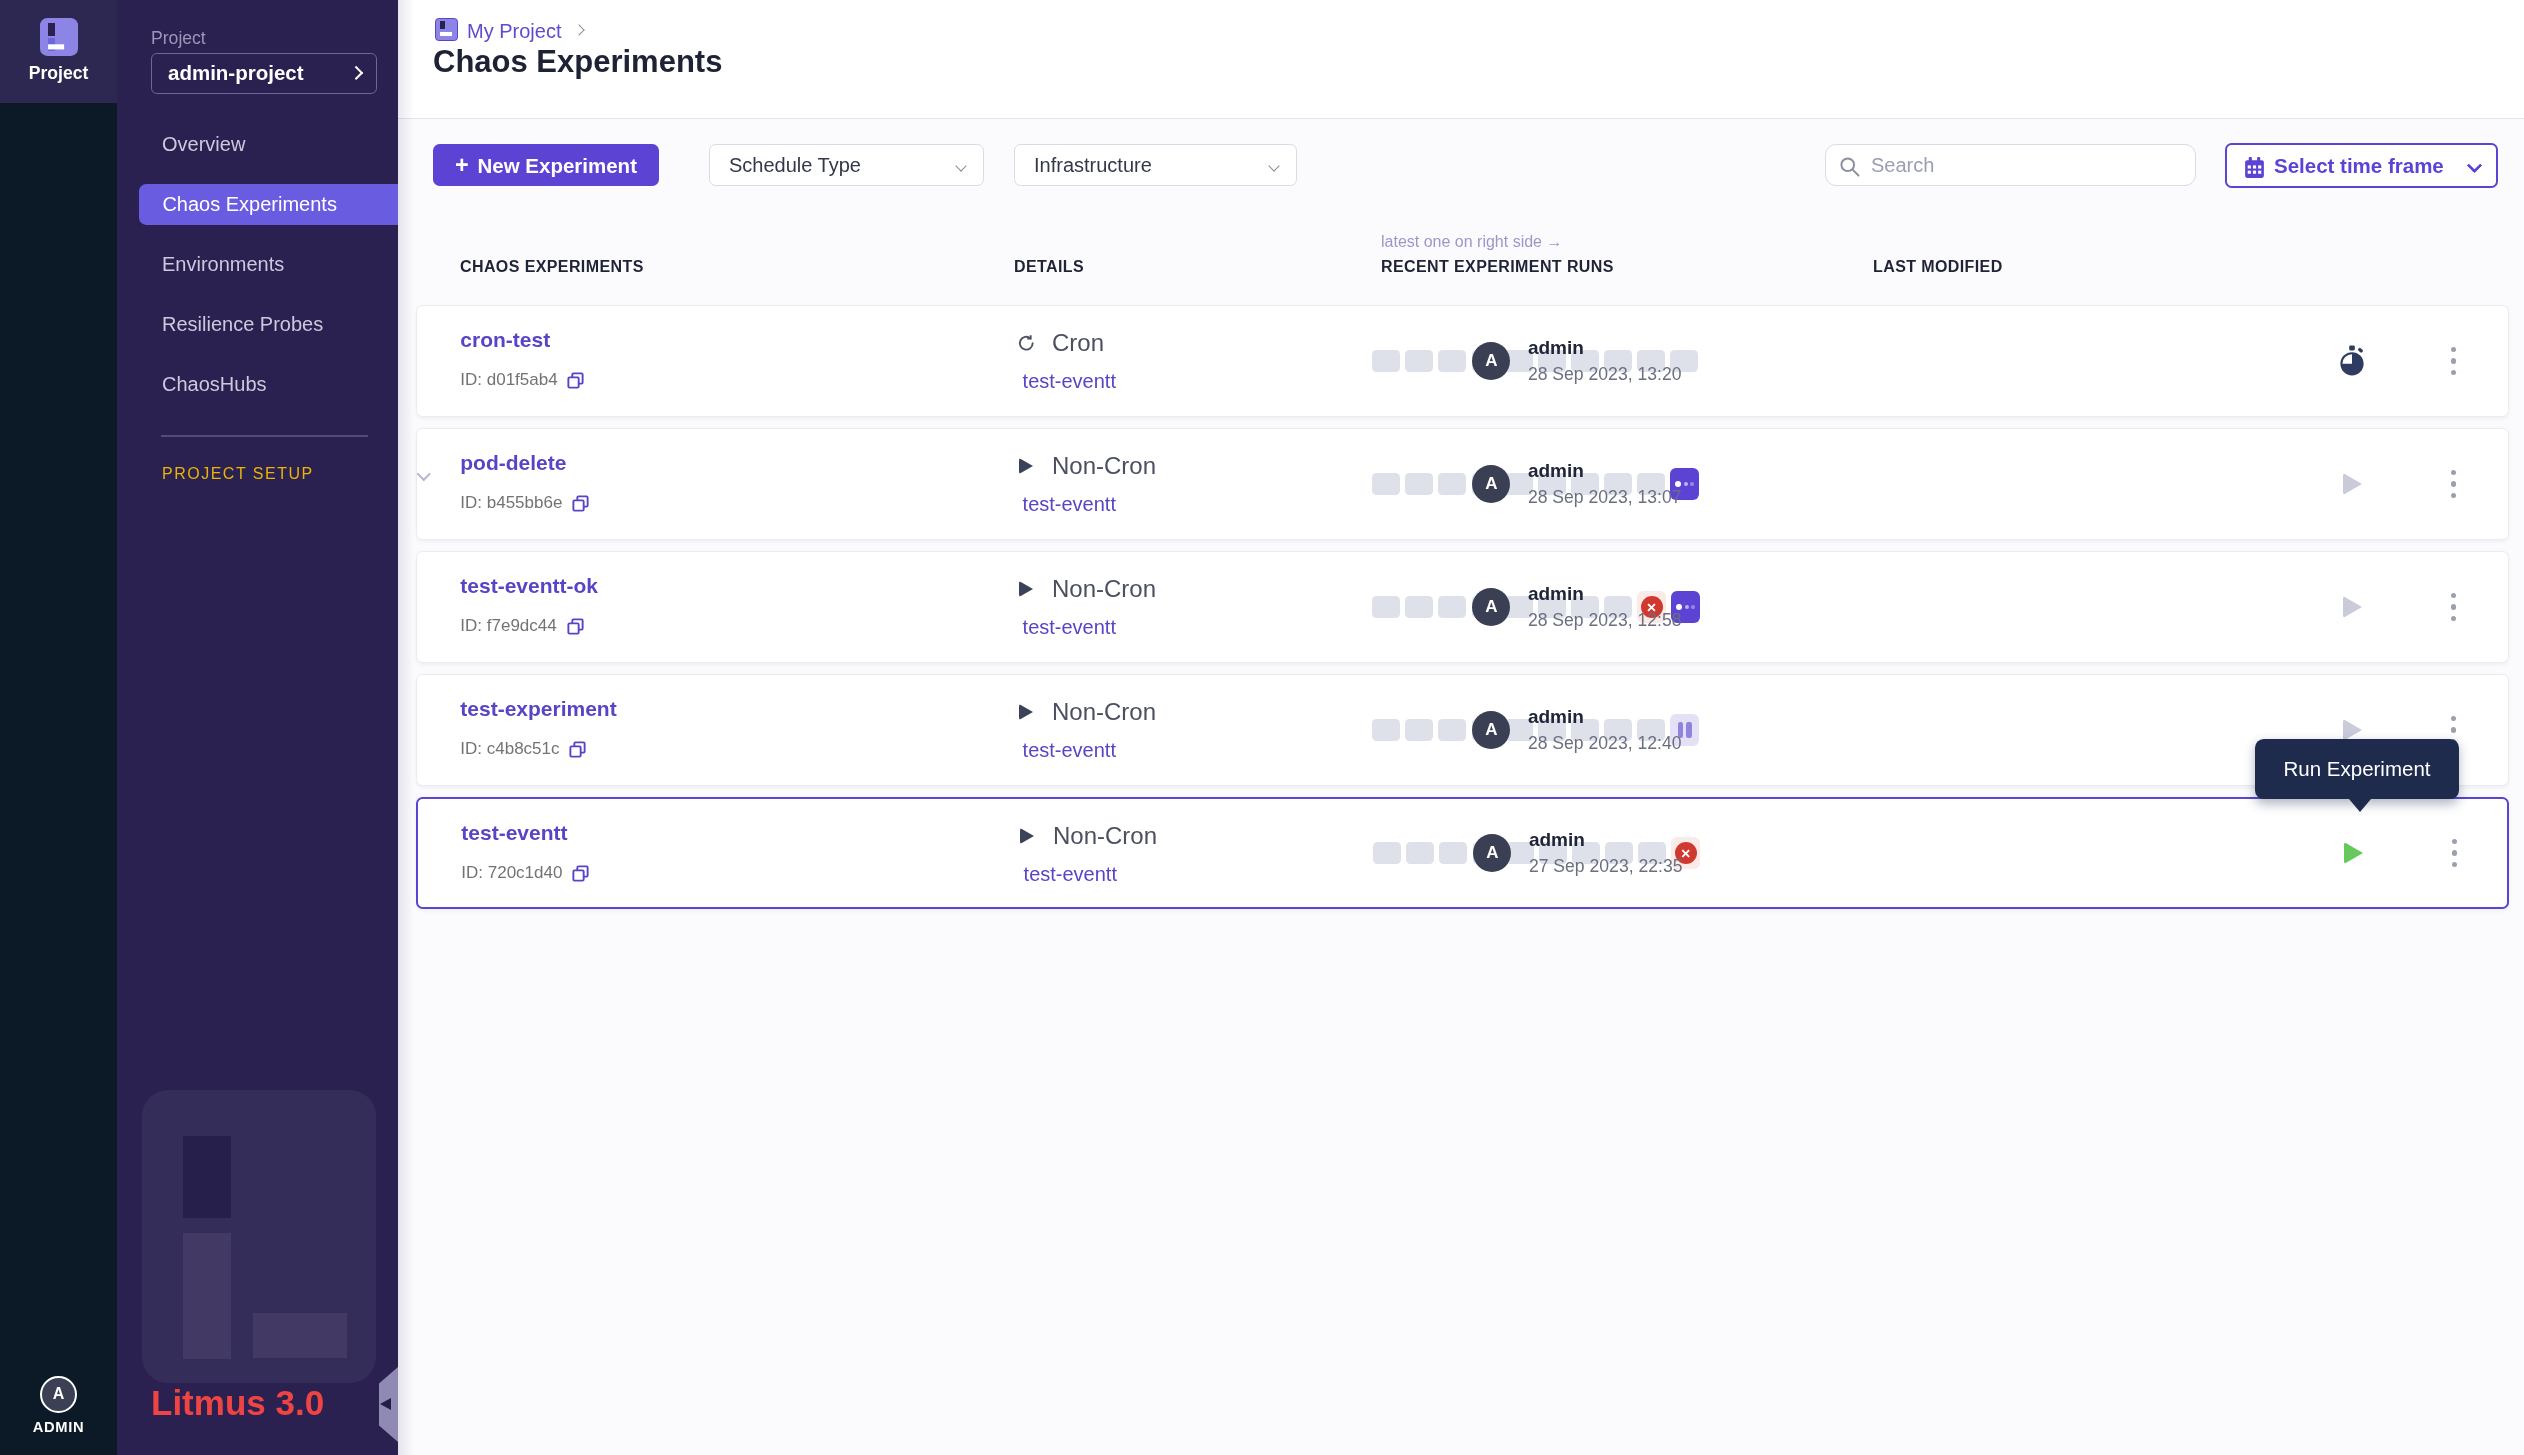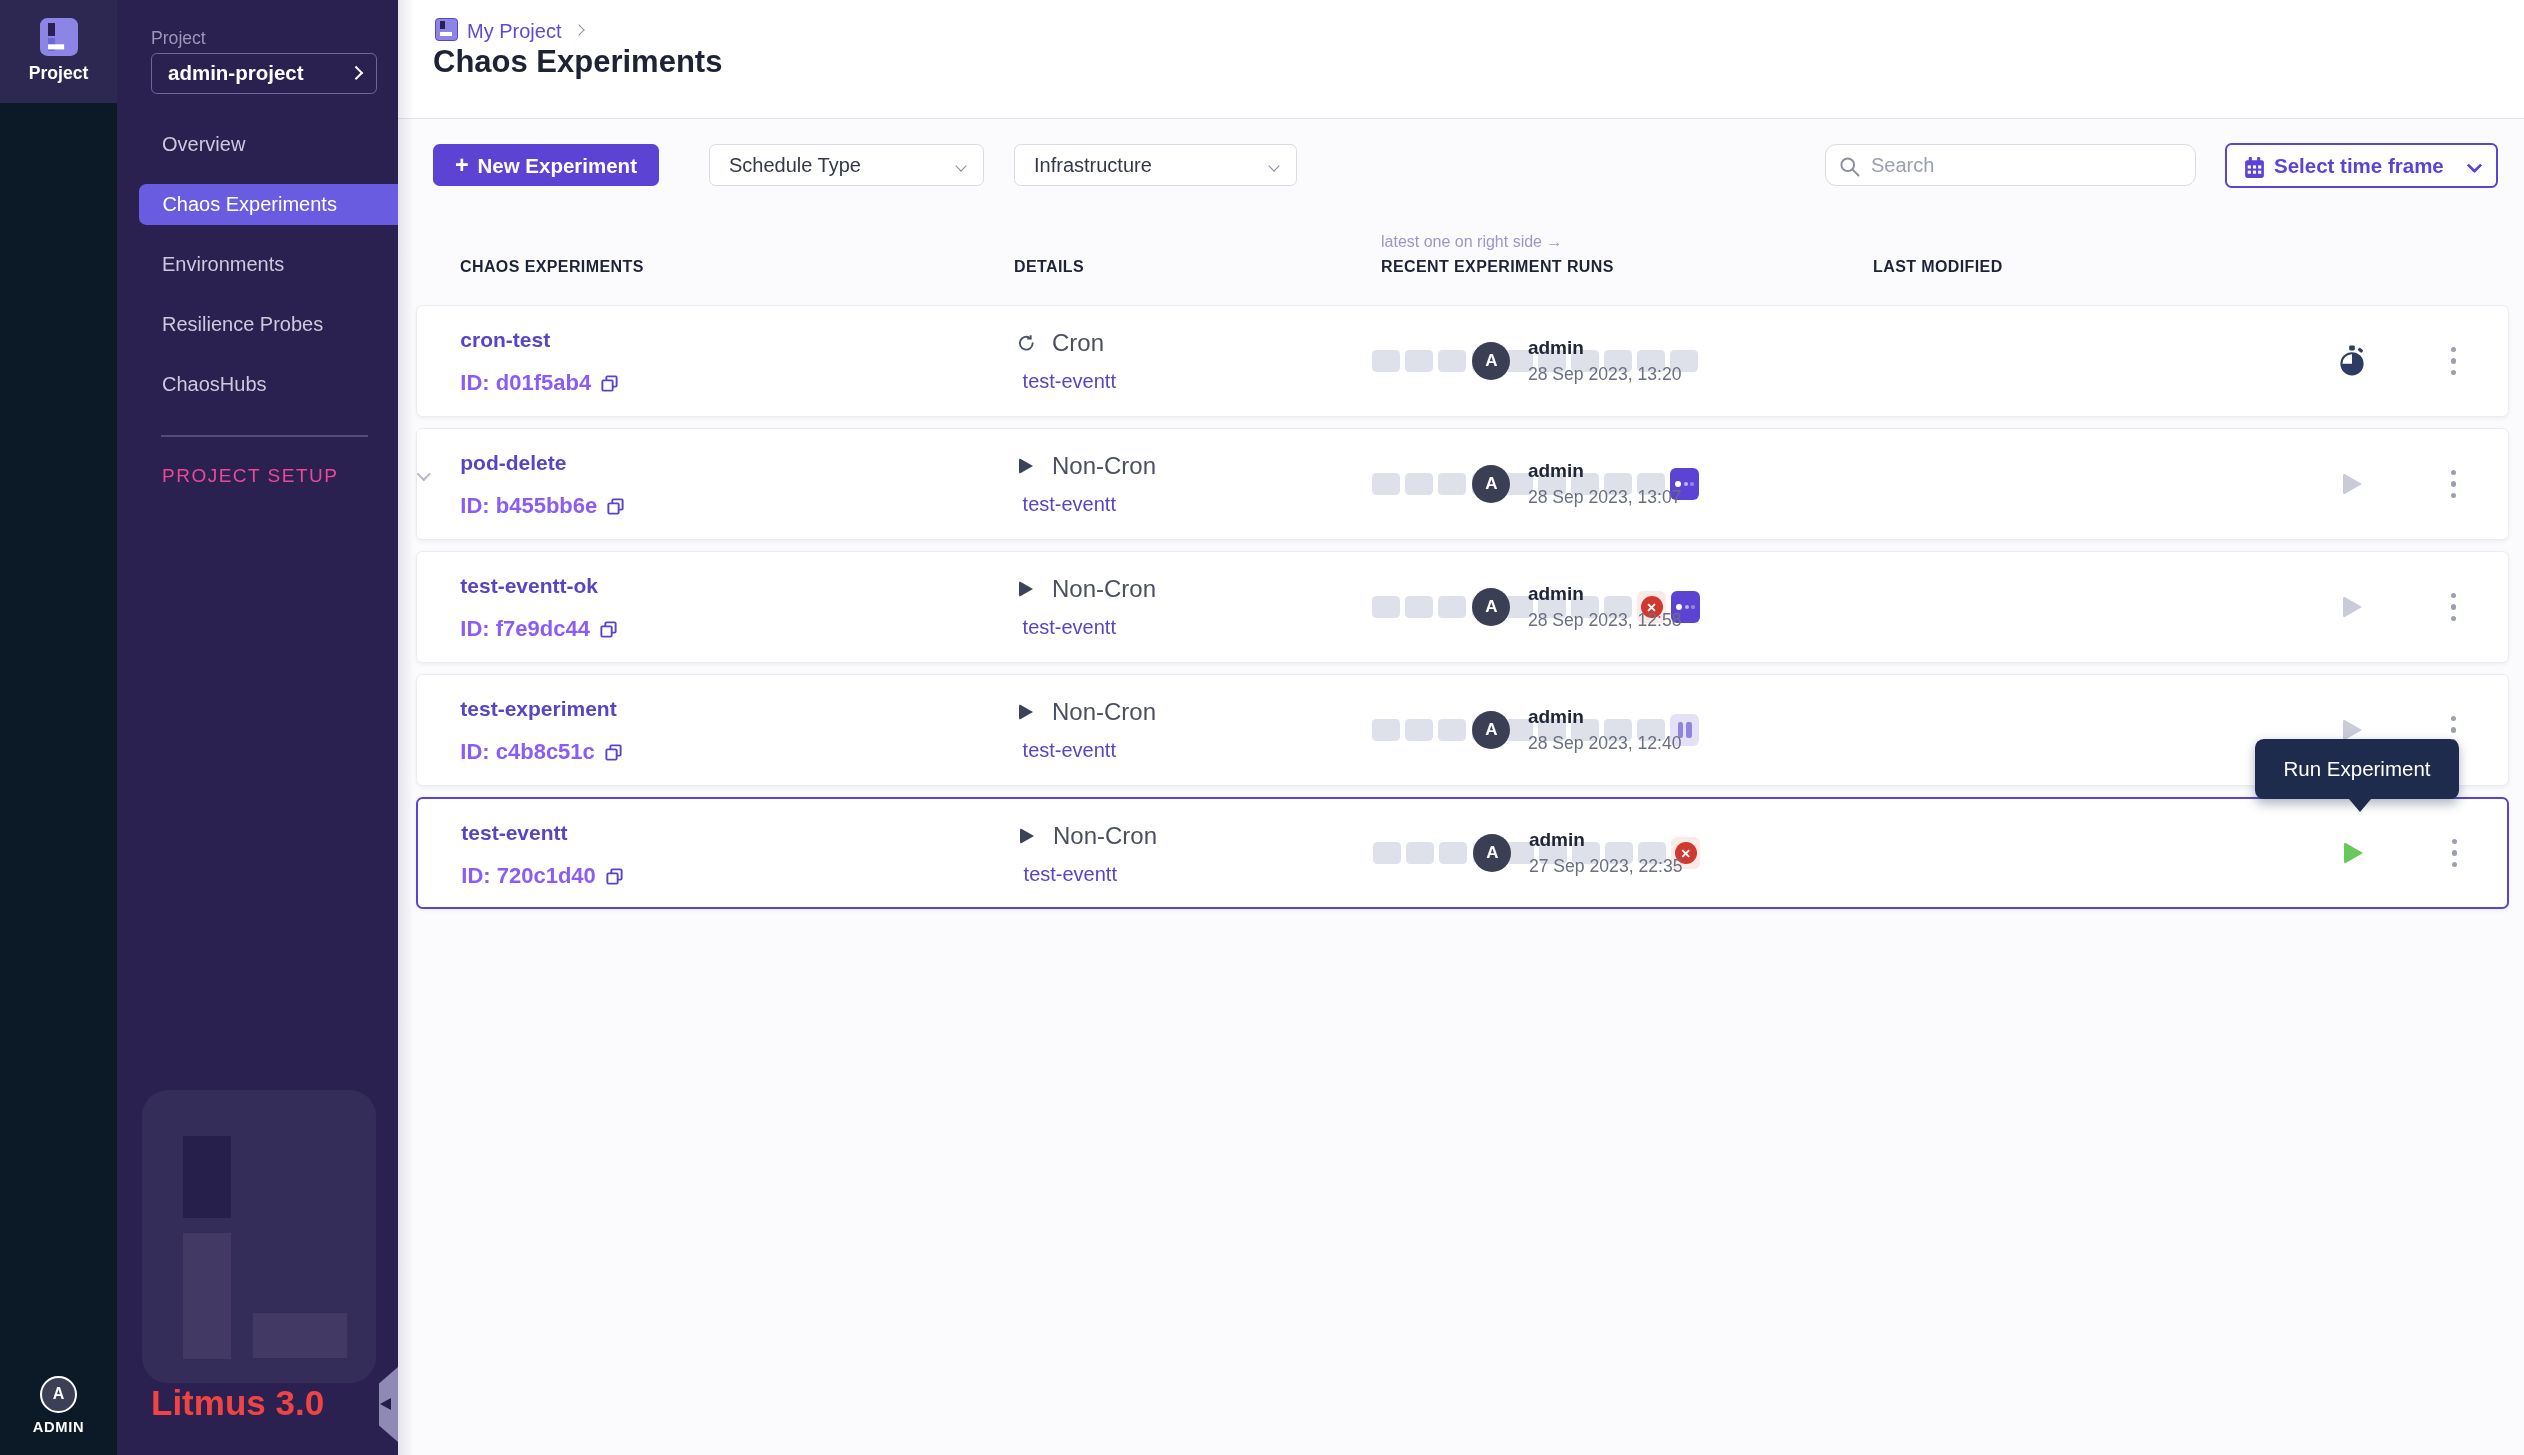--- a/index.html
+++ b/index.html
@@ -19,21 +19,21 @@
   .rail-admin-label { color:#ffffff; font-size:14.7px; font-weight:bold; letter-spacing:0.7px; }
 
   
   .sidebar { position:absolute; left:117px; top:0; width:281px; height:1455px; background:#2a2151; z-index:20; }
   .sb-project-label { position:absolute; left:34px; top:28px; color:#9c96b8; font-size:17.6px; }
   .sb-project-select { position:absolute; left:34px; top:53px; width:226px; height:41px; border:1.5px solid #6d679d; border-radius:5.9px; color:#ffffff; font-size:20.5px; font-weight:bold; line-height:38px; padding-left:16px; cursor:pointer; }
   .sb-project-chev { position:absolute; right:14.7px; top:14px; width:10.3px; height:10.3px; border-top:2.9px solid #fff; border-right:2.9px solid #fff; transform:rotate(45deg); }
   .nav-item { position:absolute; left:0; width:339px; height:41px; line-height:41px; color:#cdc9dd; font-size:20px; padding-left:45px; cursor:pointer; }
   .nav-item.active { left:22px; width:259px; background:#6a5ce0; color:#ffffff; border-radius:7.3px 0 0 7.3px; padding-left:23.4px; }
   .sb-divider { position:absolute; left:44px; top:435px; width:207px; height:1.5px; background:#514a7c; }
-  .sb-setup { position:absolute; left:45px; top:465px; color:#ec4899; font-size:19px; letter-spacing:1.5px; cursor:pointer; }
+  .sb-setup { position:absolute; left:45px; top:465px; color:#eab308; font-size:16px; letter-spacing:1.5px; cursor:pointer; }
   .sb-setup-chev { position:absolute; left:302px; top:469px; width:9.5px; height:9.5px; border-bottom:2.2px solid #b9b4cc; border-right:2.2px solid #b9b4cc; transform:rotate(45deg); cursor:pointer; }
   .watermark { position:absolute; left:25px; top:1090px; width:234px; height:293px; background:rgba(255,255,255,0.05); border-radius:26px; }
   .watermark .w-dot { position:absolute; left:41px; top:46px; width:48px; height:82px; background:rgba(15,8,52,0.35); }
   .watermark .w-stem { position:absolute; left:41px; top:143px; width:48px; height:126px; background:rgba(255,255,255,0.07); }
   .watermark .w-foot { position:absolute; left:111px; top:223px; width:94px; height:45px; background:rgba(255,255,255,0.07); }
   .sb-version { position:absolute; left:34px; top:1383px; color:#ef4444; font-size:35px; font-weight:bold; }
   .collapse-handle { position:absolute; left:373px; top:1367px; width:25px; height:75px; background:#8f8ab3; clip-path:polygon(100% 0, 24% 22%, 24% 78%, 100% 100%); z-index:40; cursor:pointer; }
   .collapse-handle .tri { position:absolute; left:6.6px; top:31px; width:0; height:0; border-right:11px solid #241d47; border-top:6.6px solid transparent; border-bottom:6.6px solid transparent; }
 
   
@@ -67,21 +67,21 @@
   .tbl-h { position:absolute; top:258px; color:#1e2336; font-size:16px; font-weight:bold; letter-spacing:0.4px; }
   .h-exp { left:62px; } .h-det { left:616px; } .h-runs { left:983px; } .h-mod { left:1475px;text-align:right; }
 
   
   .rows { position:absolute; left:18.3px; top:305px; width:2093px; }
   .card { position:relative; width:2093px; height:112px; background:#ffffff; border:0.7px solid #ebecf3; border-radius:6.6px; margin-bottom:11px; box-shadow:0 1.5px 3.7px rgba(40,41,61,0.05); }
   .card.highlight { border:2.2px solid #5745d6; }
   .col-name { position:absolute; left:43px; top:0; height:100%; }
   .exp-name { position:absolute; left:0; top:22px; color:#5745c6; font-size:21px; font-weight:bold; white-space:nowrap; cursor:pointer; }
   .exp-id-row { position:absolute; left:0; top:64px; display:flex; align-items:center; gap:8.8px; }
-  .exp-id { color:#8b5cf6; font-size:22px; white-space:nowrap;font-weight:bold; }
+  .exp-id { color:#737373; font-size:17px; white-space:nowrap; }
   .copy-ic { cursor:pointer; display:inline-flex; }
   .col-details { position:absolute; left:598px; top:0; }
   .type-row { position:absolute; left:0; top:23.4px; display:flex; align-items:center; gap:14.7px; width:293px; }
   .sched-label { color:#4b5060; font-size:24px; }
   .sched-ic { width:22px; display:inline-flex; justify-content:center; }
   .sched-ic .noncron-g { display:none; width:0; height:0; border-left:14.7px solid #3c4257; border-top:8.8px solid transparent; border-bottom:8.8px solid transparent; border-radius:2.2px; }
   .sched-ic .cron-g { display:none; }
   .sched-ic.ic-cron .cron-g { display:block; }
   .sched-ic.ic-noncron .noncron-g { display:block; }
   .target-link { position:absolute; left:7.3px; top:64px; color:#5745c6; font-size:20px; cursor:pointer; white-space:nowrap; }

